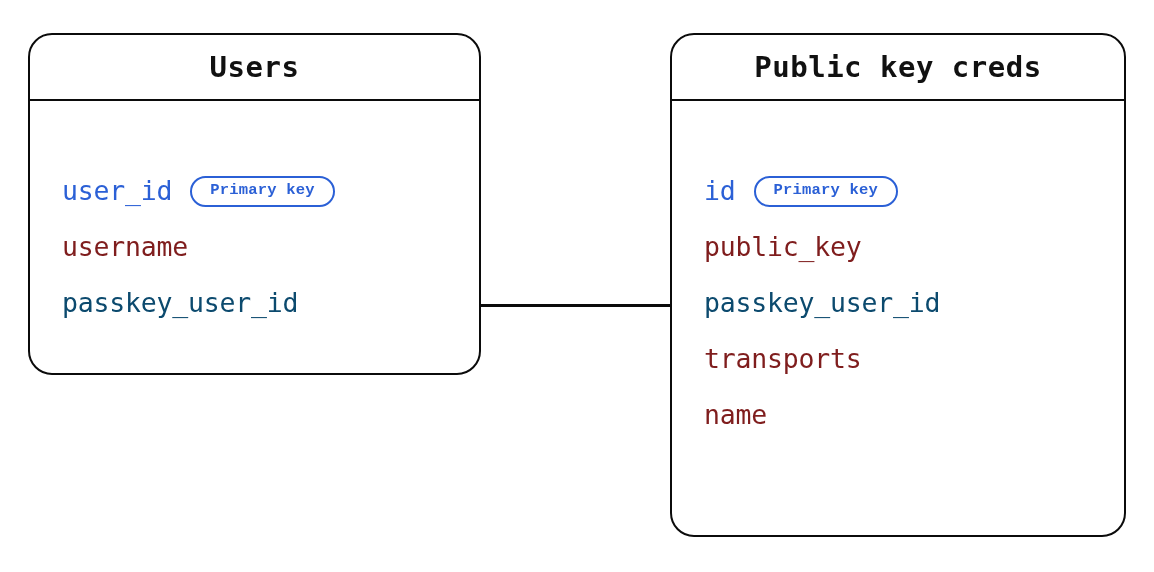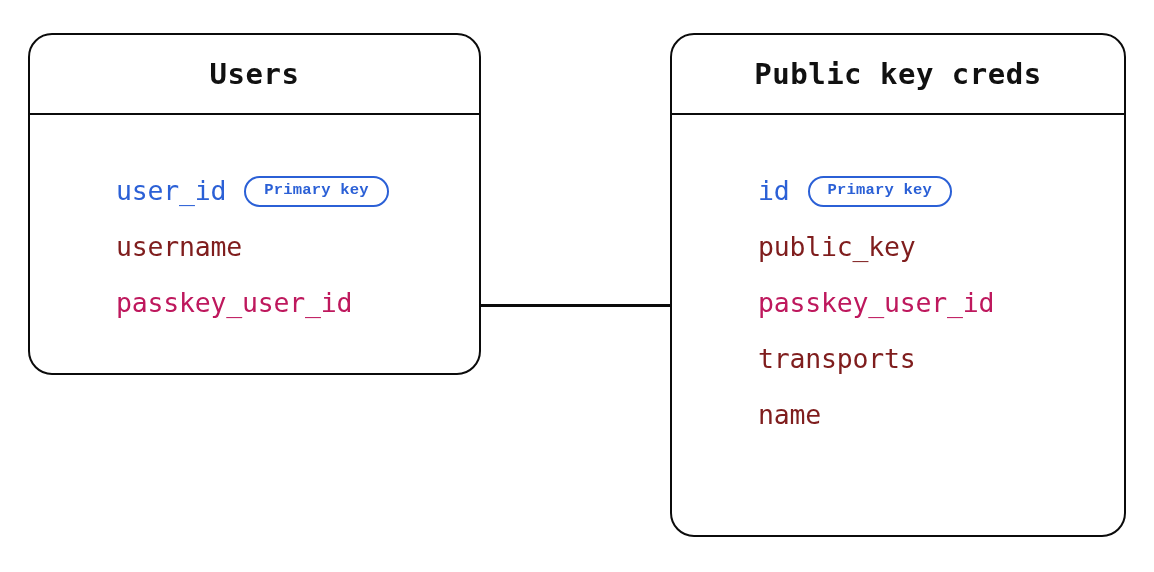--- a/index.html
+++ b/index.html
@@ -32,21 +32,21 @@
     border: 2.4px solid #0b0b0b;
     border-radius: 24px;
     z-index: 2;
   }
 
   .entity-header {
     position: absolute;
     left: 0;
     right: 0;
     top: 0;
-    height: 80px;
+    height: 66px;
     display: flex;
     align-items: center;
     justify-content: center;
     border-bottom: 2.4px solid #0b0b0b;
     box-sizing: border-box;
   }
 
   .entity-title {
     font-family: "DejaVu Sans Mono", "Liberation Mono", monospace;
     font-weight: bold;
@@ -56,23 +56,22 @@
     white-space: nowrap;
     line-height: 1;
   }
 
   .entity-fields {
     position: absolute;
     left: 0;
     right: 8px;
     top: 93px;
     padding-top: 35px;
-    padding-left: 40px;
+    padding-left: 32px;
     box-sizing: border-box;
-    margin-left: 46px;
   }
 
   .field-row {
     display: flex;
     align-items: center;
     height: 56px;
     white-space: nowrap;
   }
 
   .field-name {
@@ -81,21 +80,21 @@
     line-height: 1;
     color: #7f1d1d;
     letter-spacing: -0.2px;
   }
 
   .field-name.key {
     color: #2b60d6;
   }
 
   .field-name.fk {
-    color: #be185d;
+    color: #0c4a6e;
   }
 
   
   .pk-badge {
     display: inline-flex;
     align-items: center;
     justify-content: center;
     margin-left: 18px;
     height: 31px;
     padding: 0 18px;

